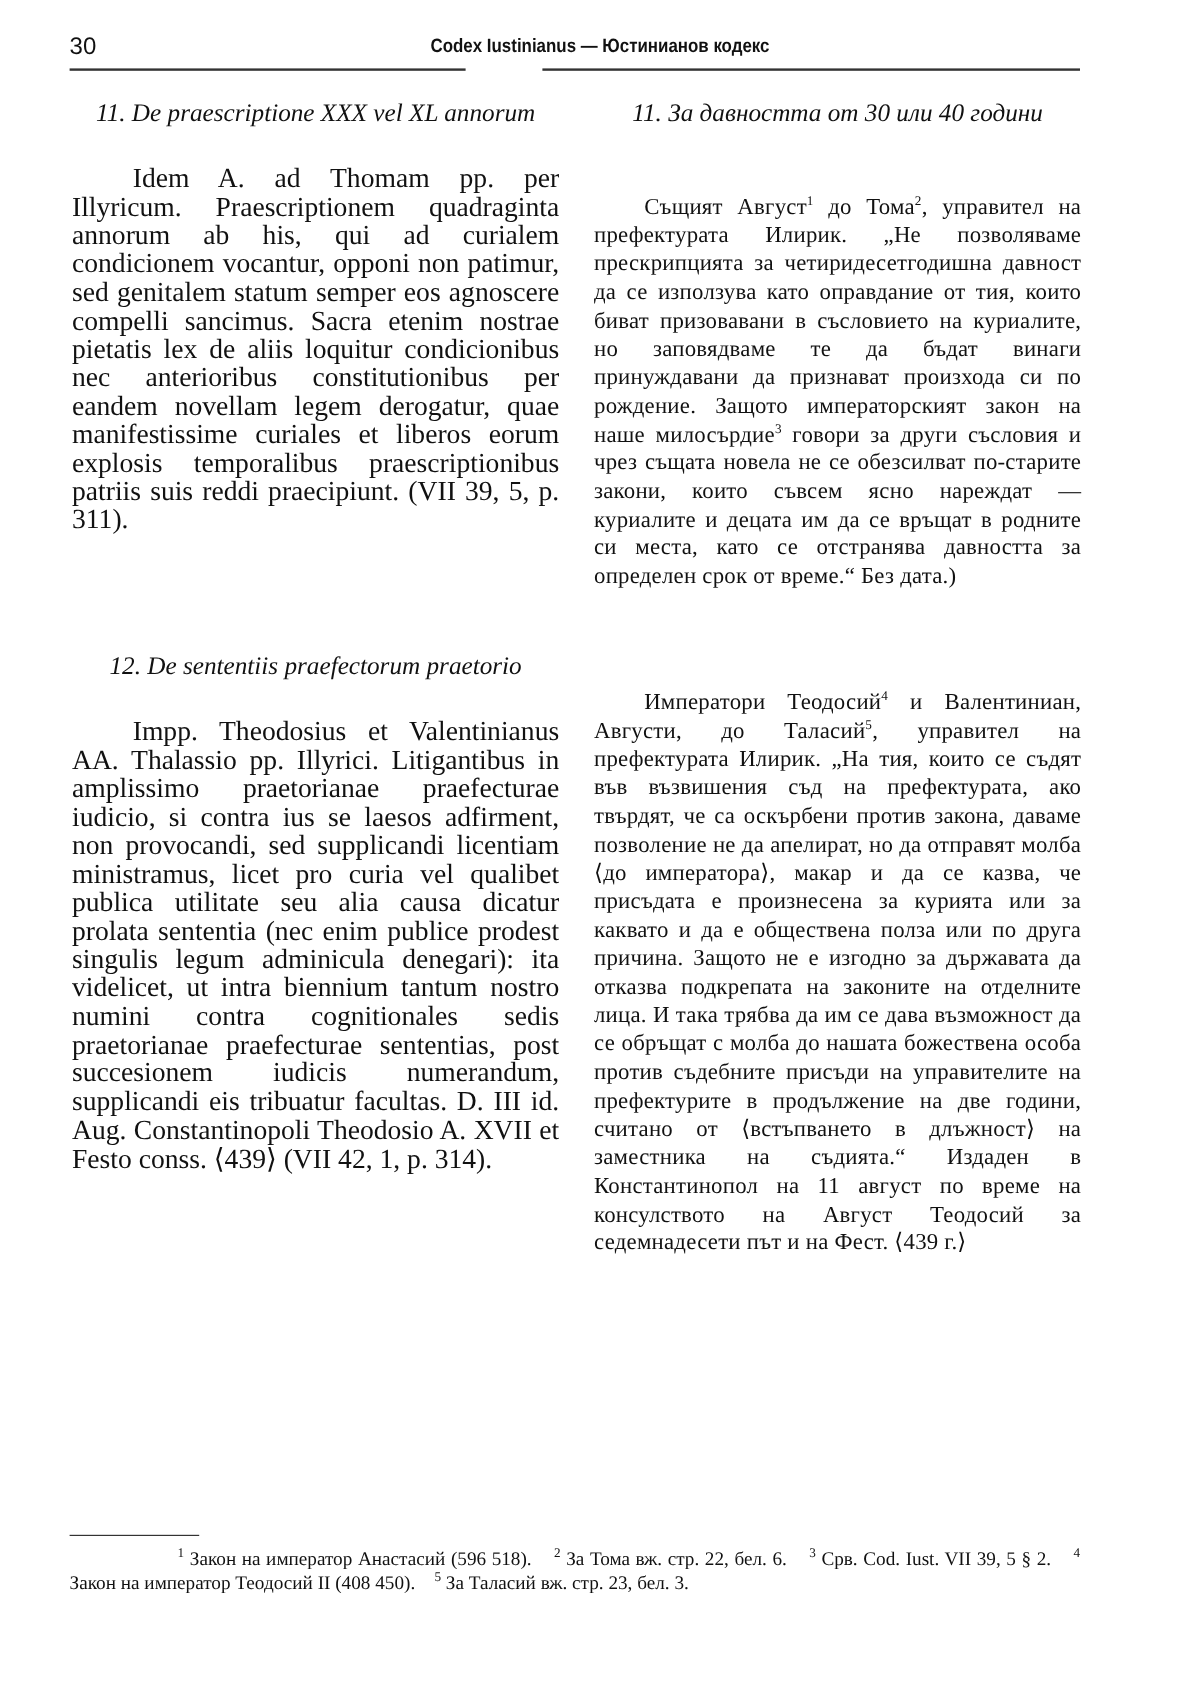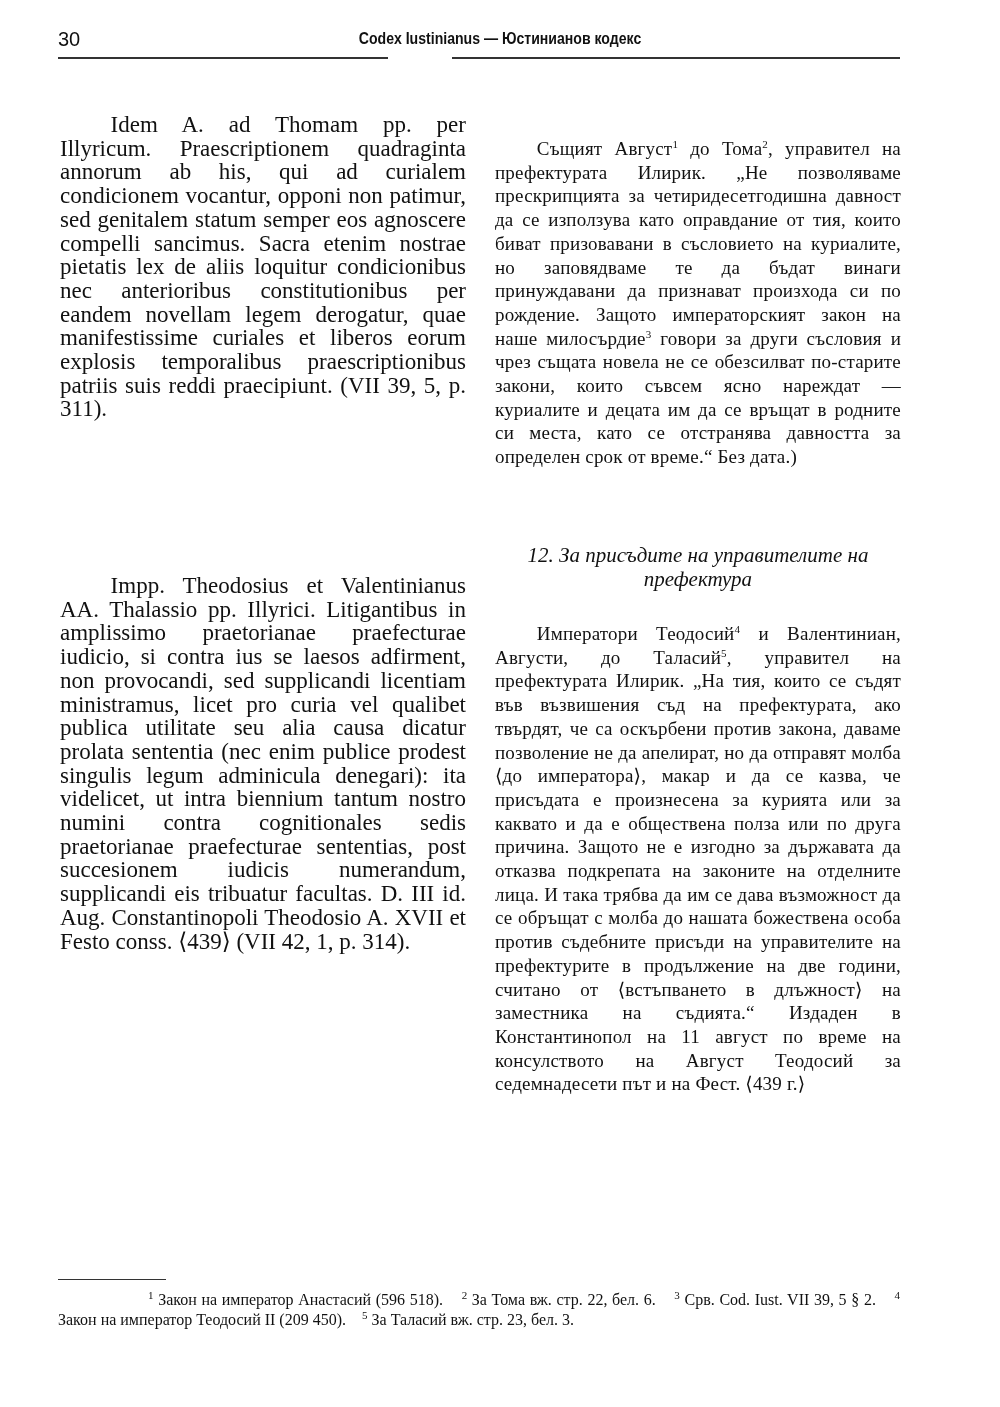--- a/index.html
+++ b/index.html
@@ -26,34 +26,36 @@
 </style>
 </head>
 <body>
 
 <div class="abs page-num">30</div>
 <div class="abs running-head">Codex Iustinianus — Юстинианов кодекс</div>
 <div class="abs rule l"></div>
 <div class="abs rule r"></div>
 
 <div class="abs col left" style="top:82px;">
+  <div class="heading">11. De praescriptione XXX vel XL annorum</div>
   <div class="body-text" style="margin-top:31px;">Idem A. ad Thomam pp. per Illyricum. Praescriptionem quadraginta annorum ab his, qui ad curialem condicionem vocantur, opponi non patimur, sed genitalem statum semper eos agnoscere compelli sancimus. Sacra etenim nostrae pietatis lex de aliis loquitur condicionibus nec anterioribus constitutionibus per eandem novellam legem derogatur, quae manifestissime curiales et liberos eorum explosis temporalibus praescriptionibus patriis suis reddi praecipiunt. (VII 39, 5, p. 311).</div>
 </div>
 <div class="abs col right" style="top:82px;">
+  <div class="heading">11. За давността от 30 или 40 години</div>
   <div class="body-text" style="margin-top:55px;"><span>Същият Август</span><sup>1</sup><span> до Тома</span><sup>2</sup><span>, управител на префектурата Илирик. „Не позволяваме прескрипцията за четиридесетгодишна давност да се използува като оправдание от тия, които биват призовавани в съсловието на куриалите, но заповядваме те да бъдат винаги принуждавани да признават произхода си по рождение. Защото императорският закон на наше милосърдие</span><sup>3</sup><span> говори за други съсловия и чрез същата новела не се обезсилват по-старите закони, които съвсем ясно нареждат — куриалите и децата им да се връщат в родните си места, като се отстранява давността за определен срок от време.“ Без дата.)</span></div>
 </div>
 
 <div class="abs col left" style="top:543px;">
+  <div class="heading">12. De sententiis praefectorum praetorio</div>
   <div class="body-text" style="margin-top:31px;">Impp. Theodosius et Valentinianus AA. Thalassio pp. Illyrici. Litigantibus in amplissimo praetorianae praefecturae iudicio, si contra ius se laesos adfirment, non provocandi, sed supplicandi licentiam ministramus, licet pro curia vel qualibet publica utilitate seu alia causa dicatur prolata sententia (nec enim publice prodest singulis legum adminicula denegari): ita videlicet, ut intra biennium tantum nostro numini contra cognitionales sedis praetorianae praefecturae sententias, post succesionem iudicis numerandum, supplicandi eis tribuatur facultas. D. III id. Aug. Constantinopoli Theodosio A. XVII et Festo conss. ⟨439⟩ (VII 42, 1, p. 314).</div>
 </div>
 <div class="abs col right" style="top:543px;">
-  <div class="heading">12. За присъдите на управителите на префектура</div>
   <div class="body-text" style="margin-top:31px;"><span>Императори Теодосий</span><sup>4</sup><span> и Валентиниан, Августи, до Таласий</span><sup>5</sup><span>, управител на префектурата Илирик. „На тия, които се съдят във възвишения съд на префектурата, ако твърдят, че са оскърбени против закона, даваме позволение не да апелират, но да отправят молба ⟨до императора⟩, макар и да се казва, че присъдата е произнесена за курията или за каквато и да е обществена полза или по друга причина. Защото не е изгодно за държавата да отказва подкрепата на законите на отделните лица. И така трябва да им се дава възможност да се обръщат с молба до нашата божествена особа против съдебните присъди на управителите на префектурите в продължение на две години, считано от ⟨встъпването в длъжност⟩ на заместника на съдията.“ Издаден в Константинопол на 11 август по време на консулството на Август Теодосий за седемнадесети път и на Фест. ⟨439 г.⟩</span></div>
 </div>
 
 <div class="abs fn-rule"></div>
 <div class="abs footnotes">
   <sup>1</sup> <span>Закон на император Анастасий (596 518).</span>&nbsp;&nbsp;&nbsp;
   <sup>2</sup> <span>За Тома вж. стр. 22, бел. 6.</span>&nbsp;&nbsp;&nbsp;
   <sup>3</sup> <span>Срв. Cod. Iust. VII 39, 5 § 2.</span>&nbsp;&nbsp;&nbsp;
-  <sup>4</sup> <span>Закон на император Теодосий II (209 450).</span>&nbsp;&nbsp;&nbsp;
+  <sup>4</sup> <span>Закон на император Теодосий II (408 450).</span>&nbsp;&nbsp;&nbsp;
   <sup>5</sup> <span>За Таласий вж. стр. 23, бел. 3.</span>
 </div>
 
 </body></html>

